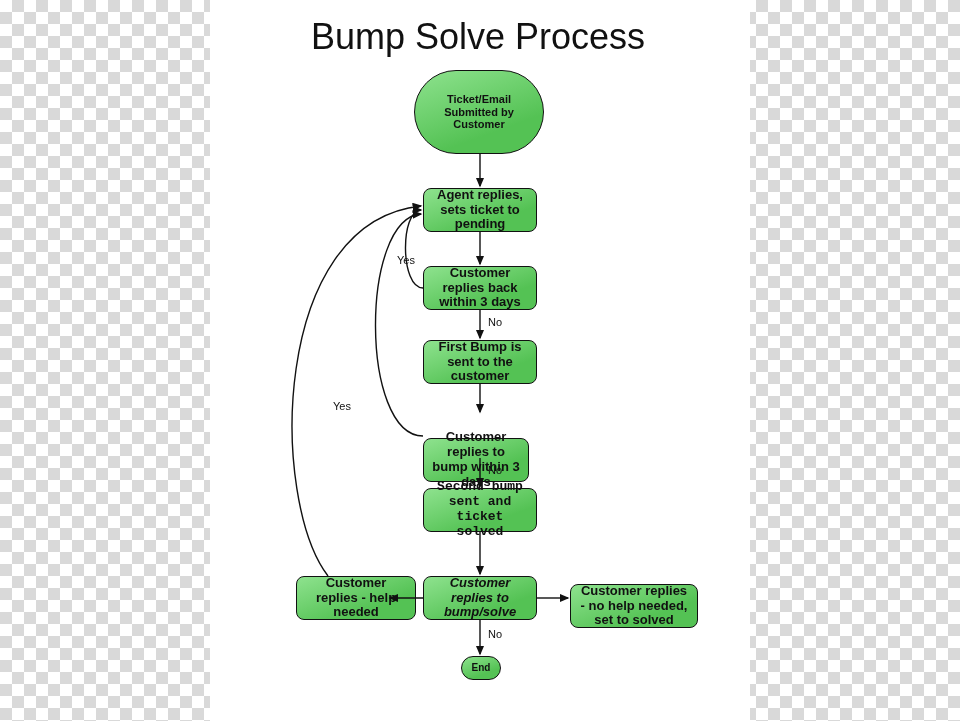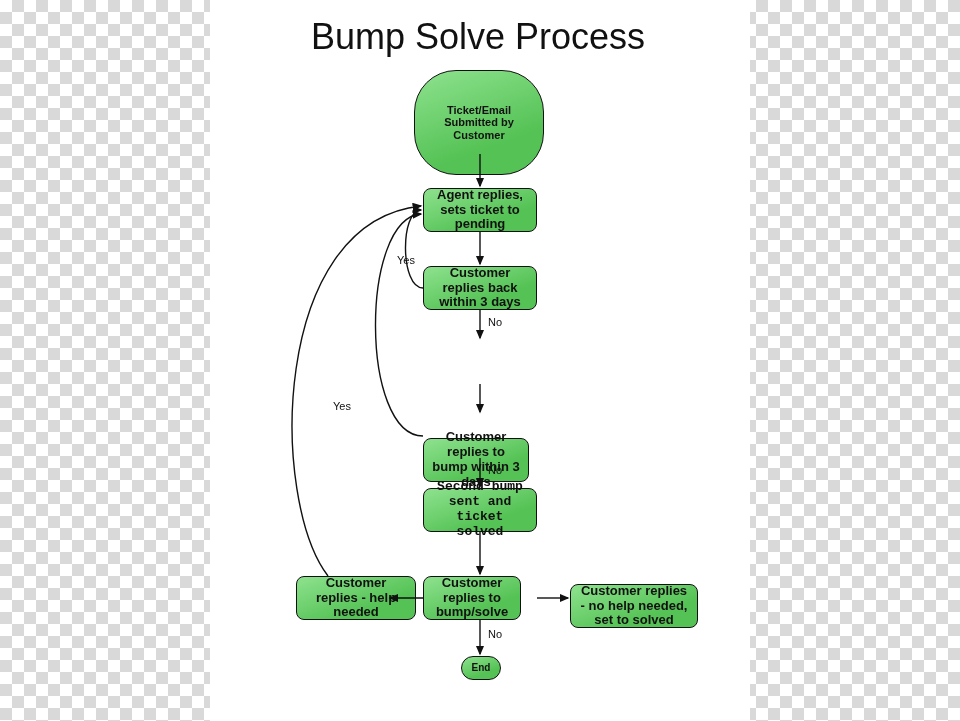--- a/index.html
+++ b/index.html
@@ -81,32 +81,33 @@
 </style>
 </head>
 <body>
 
 <div class="checker"></div>
 
 <div class="canvas">
 
   <div class="title">Bump Solve Process</div>
 
-  <div class="node start" style="left:204px; top:70px; width:130px; height:105px;">Ticket/Email Submitted by Customer</div>
+  <div class="node start" style="left:204px; top:70px; width:130px; height:84px;">Ticket/Email Submitted by Customer</div>
 
   <div class="node" style="left:213px; top:188px; width:114px; height:44px;">Agent replies, sets ticket to pending</div>
 
   <div class="node" style="left:213px; top:266px; width:114px; height:44px;">Customer replies back within 3 days</div>
 
+  <div class="node" style="left:213px; top:340px; width:114px; height:44px;">First Bump is sent to the customer</div>
 
   <div class="node" style="left:213px; top:438px; width:106px; height:44px;">Customer replies to bump within 3 days</div>
 
   <div class="node" style="left:213px; top:488px; width:114px; height:44px;font-family:Liberation Mono, monospace;">Second bump sent and ticket solved</div>
 
-  <div class="node" style="left:213px; top:576px; width:98px; height:44px;">Customer replies to bump/solve</div>
+  <div class="node" style="left:213px; top:576px; width:114px; height:44px;font-style:italic;">Customer replies to bump/solve</div>
 
   <div class="node" style="left:58px; top:576px; width:120px; height:44px;margin-left:28px;">Customer replies - help needed</div>
 
   <div class="node" style="left:360px; top:576px; width:128px; height:44px;margin-top:8px;">Customer replies - no help needed, set to solved</div>
 
   <div class="node end" style="left:251px; top:656px; width:40px; height:24px; font-size:10px;">End</div>
 
   <span class="edge-label" style="left:187px; top:254px;">Yes</span>
   <span class="edge-label" style="left:278px; top:316px;">No</span>
   <span class="edge-label" style="left:278px; top:464px;">No</span>

